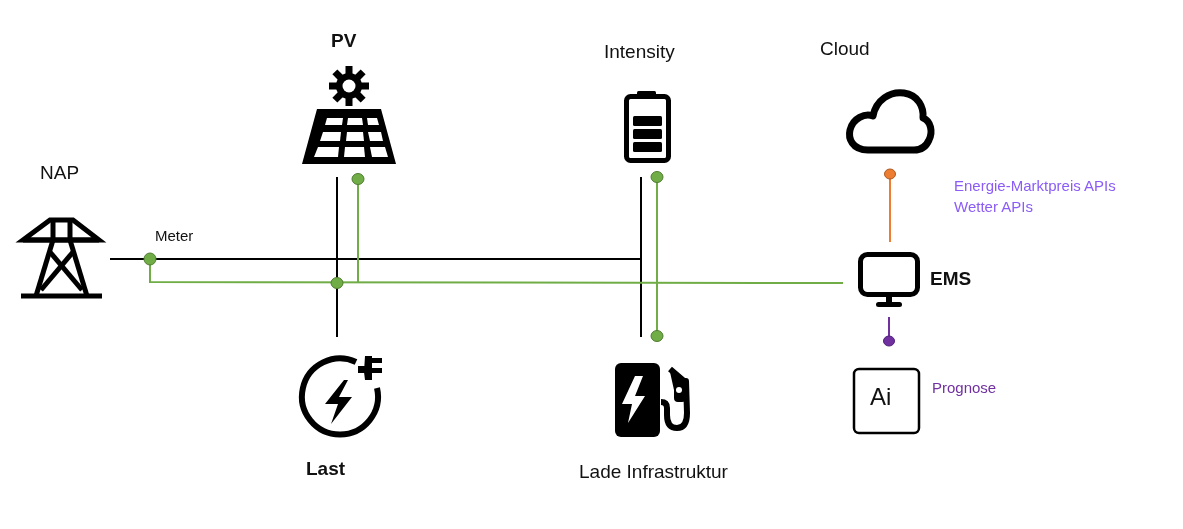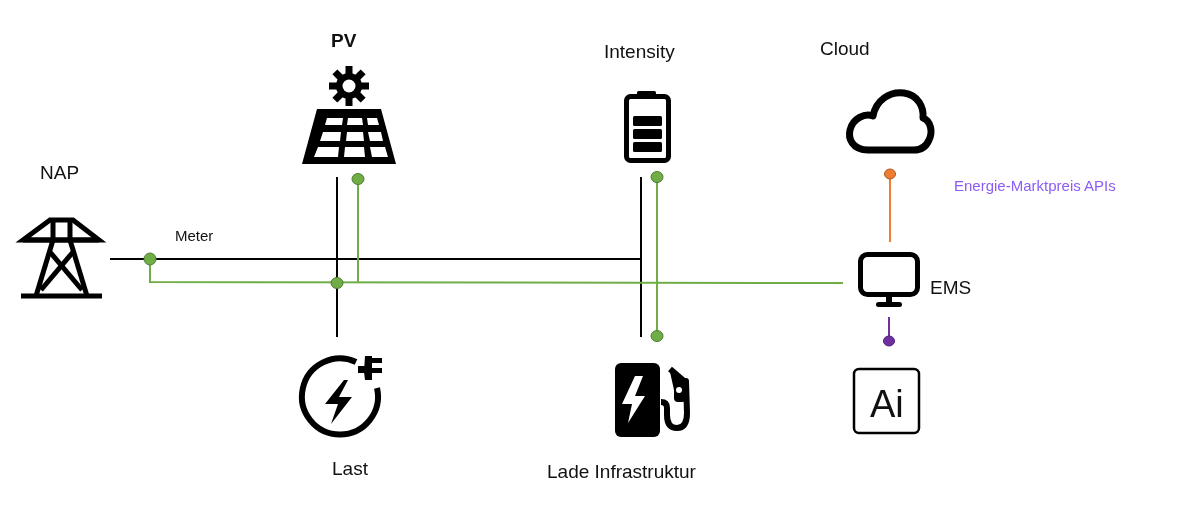--- a/index.html
+++ b/index.html
@@ -115,27 +115,29 @@
   <g>
     <rect x="615" y="363" width="45" height="74" rx="6" fill="#000"></rect>
     <polygon points="635,376 622,404 632,404 628,423 645,396 635,396 643,376" fill="#fff"></polygon>
     <path d="M 670,369 L 684,381 L 686,381 L 687,413 Q 687,428 677,428 Q 667,428 667,415 L 667,408 Q 667,402 661,402" fill="none" stroke="#000" stroke-width="6" stroke-linejoin="round"></path>
     <path d="M 670,372 L 686,382 L 686,398 Q 686,402 682,402 L 678,402 Q 674,402 674,398 L 674,390 Z" fill="#000"></path>
     <circle cx="679" cy="390" r="3" fill="#fff"></circle>
   </g>
 </svg>
 
 <div class="lbl" style="left:40px; top:162px;">NAP</div>
-<div class="lbl small" style="left:155px; top:227px;margin-left:20px;">Meter</div>
+<div class="lbl small" style="left:155px; top:227px;">Meter</div>
 <div class="lbl" style="left:331px; top:30px;font-weight:bold;">PV</div>
 <div class="lbl" style="left:604px; top:41px;">Intensity</div>
 <div class="lbl" style="left:820px; top:38px;">Cloud</div>
-<div class="lbl" style="left:930px; top:277px;">EMS</div>
-<div class="lbl" style="left:870px; top:383px; font-size:38px;">Ai</div>
-<div class="lbl" style="left:332px; top:458px;">Last</div>
-<div class="lbl" style="left:547px; top:461px;">Lade Infrastruktur</div>
+<div class="lbl" style="left:930px; top:268px;font-weight:bold;">EMS</div>
+<div class="lbl" style="left:870px; top:383px; font-size:24px;">Ai</div>
+<div class="lbl" style="left:306px; top:458px;font-weight:bold;">Last</div>
+<div class="lbl" style="left:579px; top:461px;">Lade Infrastruktur</div>
 
 <div class="note" style="left:923px; top:175px; color:#8b5cf6;margin-left:31px;">
   <div>Energie-Marktpreis APIs</div>
+  <div>Wetter APIs</div>
 </div>
 
 <div class="note" style="left:932px; top:377px; color:#7030A0;">
+  <div>Prognose</div>
 </div>
 
 </body></html>

